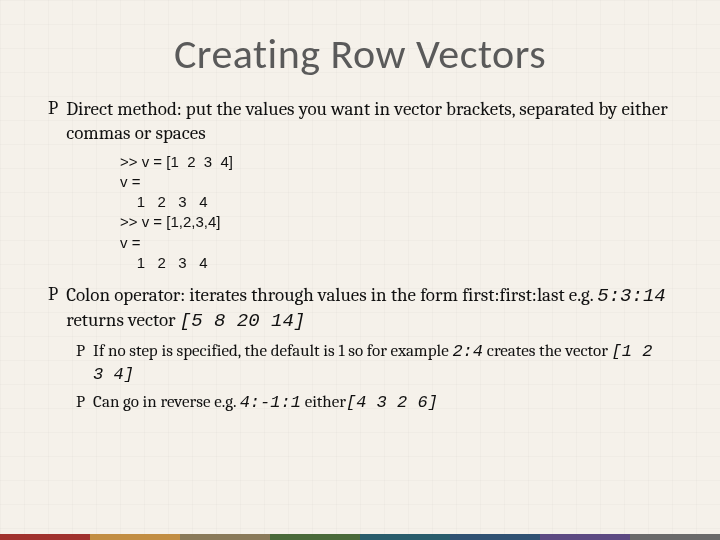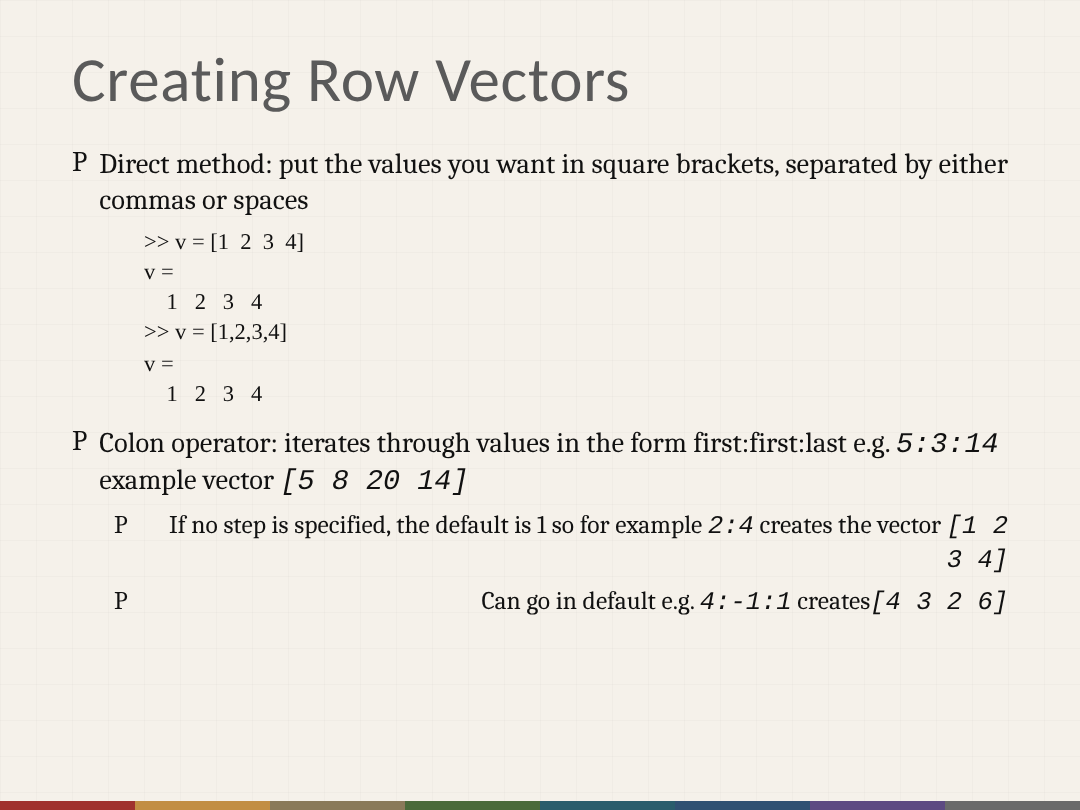--- a/index.html
+++ b/index.html
@@ -19,63 +19,64 @@
   .slide {
     padding: 28px 48px 20px 48px;
   }
   .title {
     font-family: Calibri, 'Segoe UI', Arial, sans-serif;
     font-size: 42px;
     font-weight: 400;
     color: #5a5a5a;
     letter-spacing: 0.5px;
     margin-bottom: 18px;
+    text-align: center;
   }
   .bullet-main {
     display: flex;
     align-items: flex-start;
     font-family: Cambria, Georgia, 'Times New Roman', serif;
     font-size: 19px;
     line-height: 1.28;
     color: #111;
     margin-bottom: 6px;
   }
   .bullet-main .icon {
     flex: 0 0 auto;
     margin-right: 8px;
     font-size: 19px;
     line-height: 1.2;
   }
   .bullet-main .text { flex: 1; }
   .code-block {
-    font-family: Liberation Serif, serif;
+    font-family: Liberation Sans, sans-serif;
     font-size: 15px;
     line-height: 1.35;
     color: #111;
-    margin-left: 48px;
+    margin-left: 72px;
     margin-top: 2px;
     margin-bottom: 10px;
     white-space: pre;
   }
   .bullet-sub {
     display: flex;
     align-items: flex-start;
     font-family: Cambria, Georgia, 'Times New Roman', serif;
     font-size: 17px;
     line-height: 1.32;
     color: #111;
     margin-left: 28px;
     margin-bottom: 4px;
   }
   .bullet-sub .icon {
     flex: 0 0 auto;
     margin-right: 8px;
     font-size: 17px;
   }
-  .bullet-sub .text { flex: 1; text-align: right; }
+  .bullet-sub .text { flex: 1; }
   .mono { font-family: 'Courier New', Courier, monospace; font-style: italic; }
   .border-bottom {
     position: absolute;
     left: 0; right: 0; bottom: 0;
     height: 6px;
     background: linear-gradient(to right,
       #a0322e 0 12.5%,
       #c28e43 12.5% 25%,
       #8a7a5a 25% 37.5%,
       #4a6a3a 37.5% 50%,
@@ -86,44 +87,44 @@
   }
 </style>
 </head>
 <body>
 
 <div class="slide">
   <h1 class="title">Creating Row Vectors</h1>
 
   <div class="bullet-main">
     <span class="icon">P</span>
-    <span class="text">Direct method: put the values you want in square brackets, separated by either commas or spaces</span>
+    <span class="text">Direct method: put the values you want in vector brackets, separated by either commas or spaces</span>
   </div>
   <div class="code-block">&gt;&gt; v = [1  2  3  4]
 v =
     1   2   3   4
 &gt;&gt; v = [1,2,3,4]
 v =
     1   2   3   4</div>
 
   <div class="bullet-main">
     <span class="icon">P</span>
     <span class="text">
-      <span>Colon operator:  iterates through values in the form first:first:last e.g. </span><span class="mono">5:3:14</span><span>  example vector </span><span class="mono">[5 8 20 14]</span>
+      <span>Colon operator:  iterates through values in the form first:first:last e.g. </span><span class="mono">5:3:14</span><span>  returns vector </span><span class="mono">[5 8 20 14]</span>
     </span>
   </div>
 
   <div class="bullet-sub">
     <span class="icon">P</span>
     <span class="text">
       <span>If no step is specified, the default is 1 so for example </span><span class="mono">2:4</span><span>  creates the vector </span><span class="mono">[1 2 3 4]</span>
     </span>
   </div>
 
   <div class="bullet-sub">
     <span class="icon">P</span>
     <span class="text">
-      <span>Can go in default e.g. </span><span class="mono">4:-1:1</span><span>  creates</span><span class="mono">[4 3 2 6]</span>
+      <span>Can go in reverse e.g. </span><span class="mono">4:-1:1</span><span>  either</span><span class="mono">[4 3 2 6]</span>
     </span>
   </div>
 </div>
 
 <div class="border-bottom"></div>
 
 </body></html>

